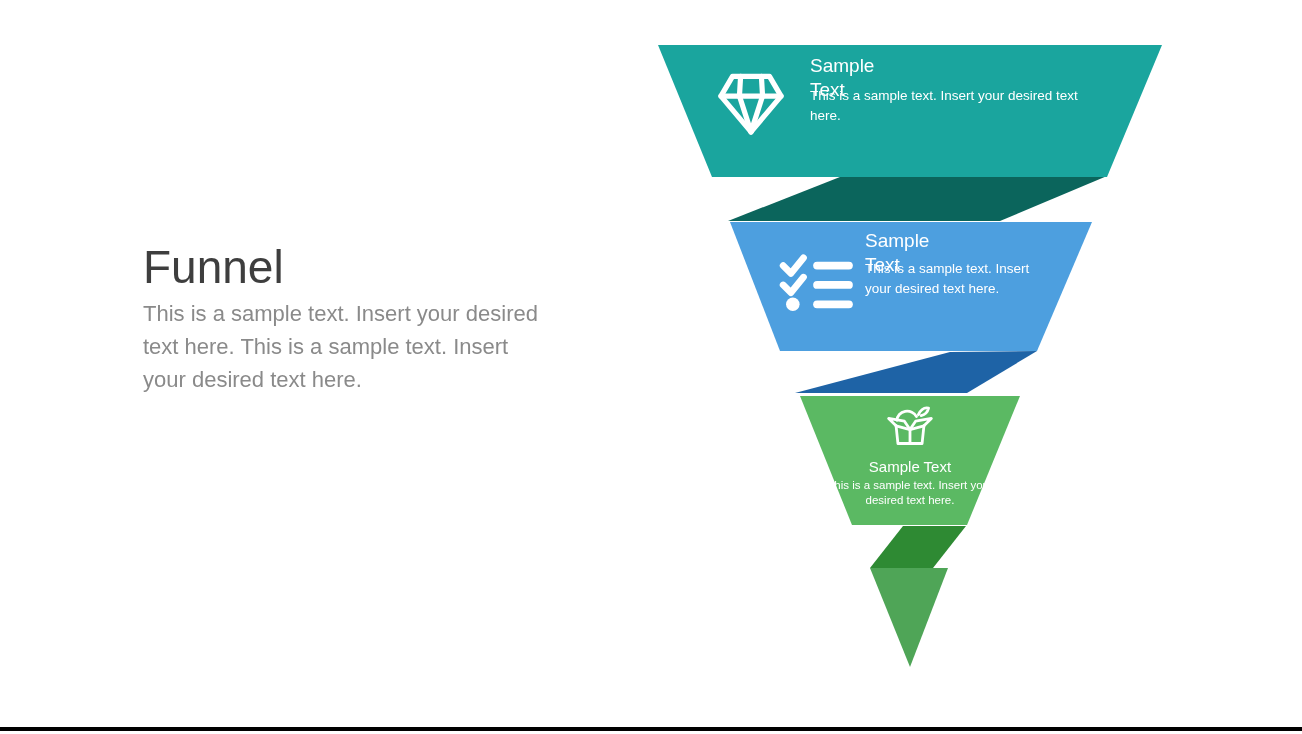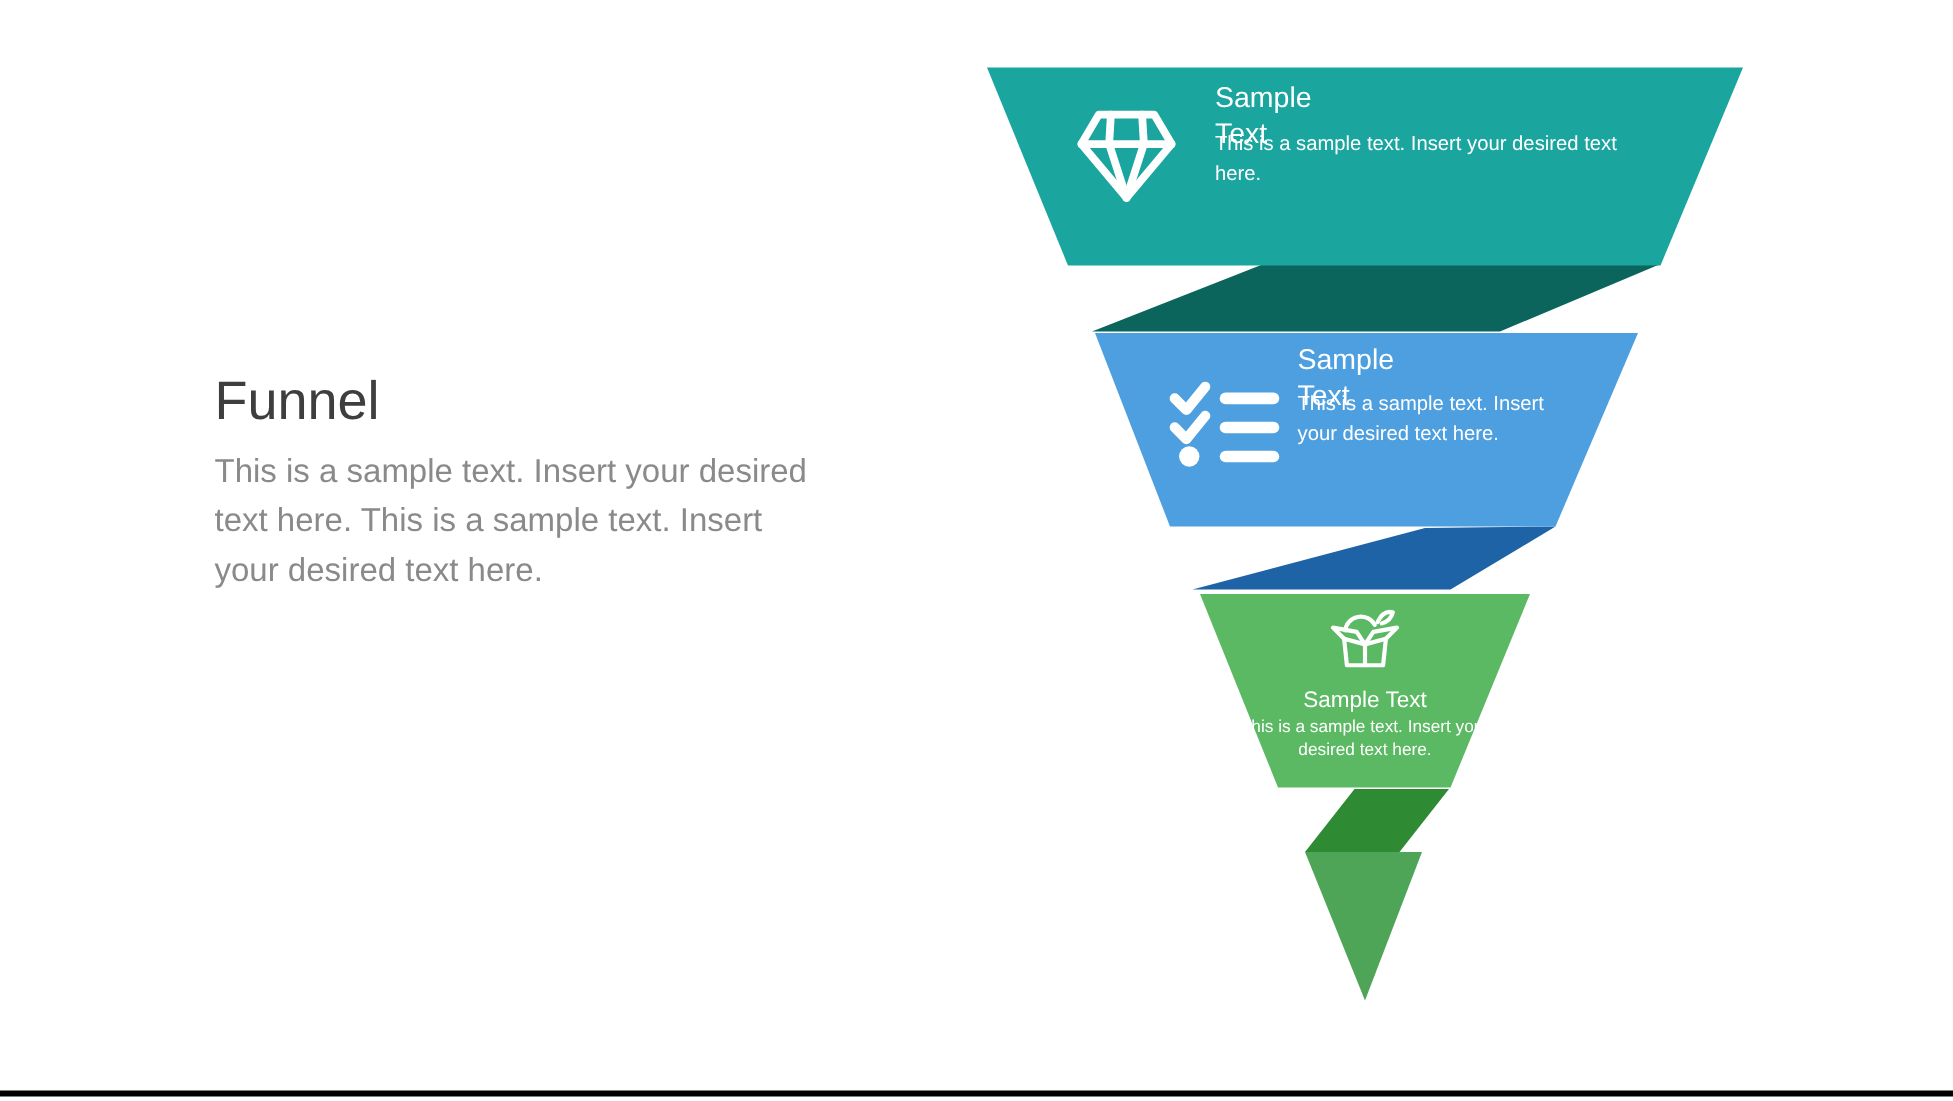--- a/index.html
+++ b/index.html
@@ -6,21 +6,21 @@
   .slide{
     position:relative;
     width:1302px;height:734px;
     background:#ffffff;
     overflow:hidden;
     font-family:"Liberation Sans", sans-serif;
   }
   
   .intro-title{
     position:absolute;left:143px;top:243px;
-    font-size:36px;line-height:48px;font-weight:400;
+    font-size:46px;line-height:48px;font-weight:400;
     color:#3e3e3e;margin:0;
   }
   .intro-desc{
     position:absolute;left:143px;top:297px;width:402px;
     font-size:22px;line-height:33px;font-weight:400;
     color:#8a8a8a;margin:0;
   }
   
   .funnel-svg{position:absolute;left:640px;top:30px;width:560px;height:650px;}
   

